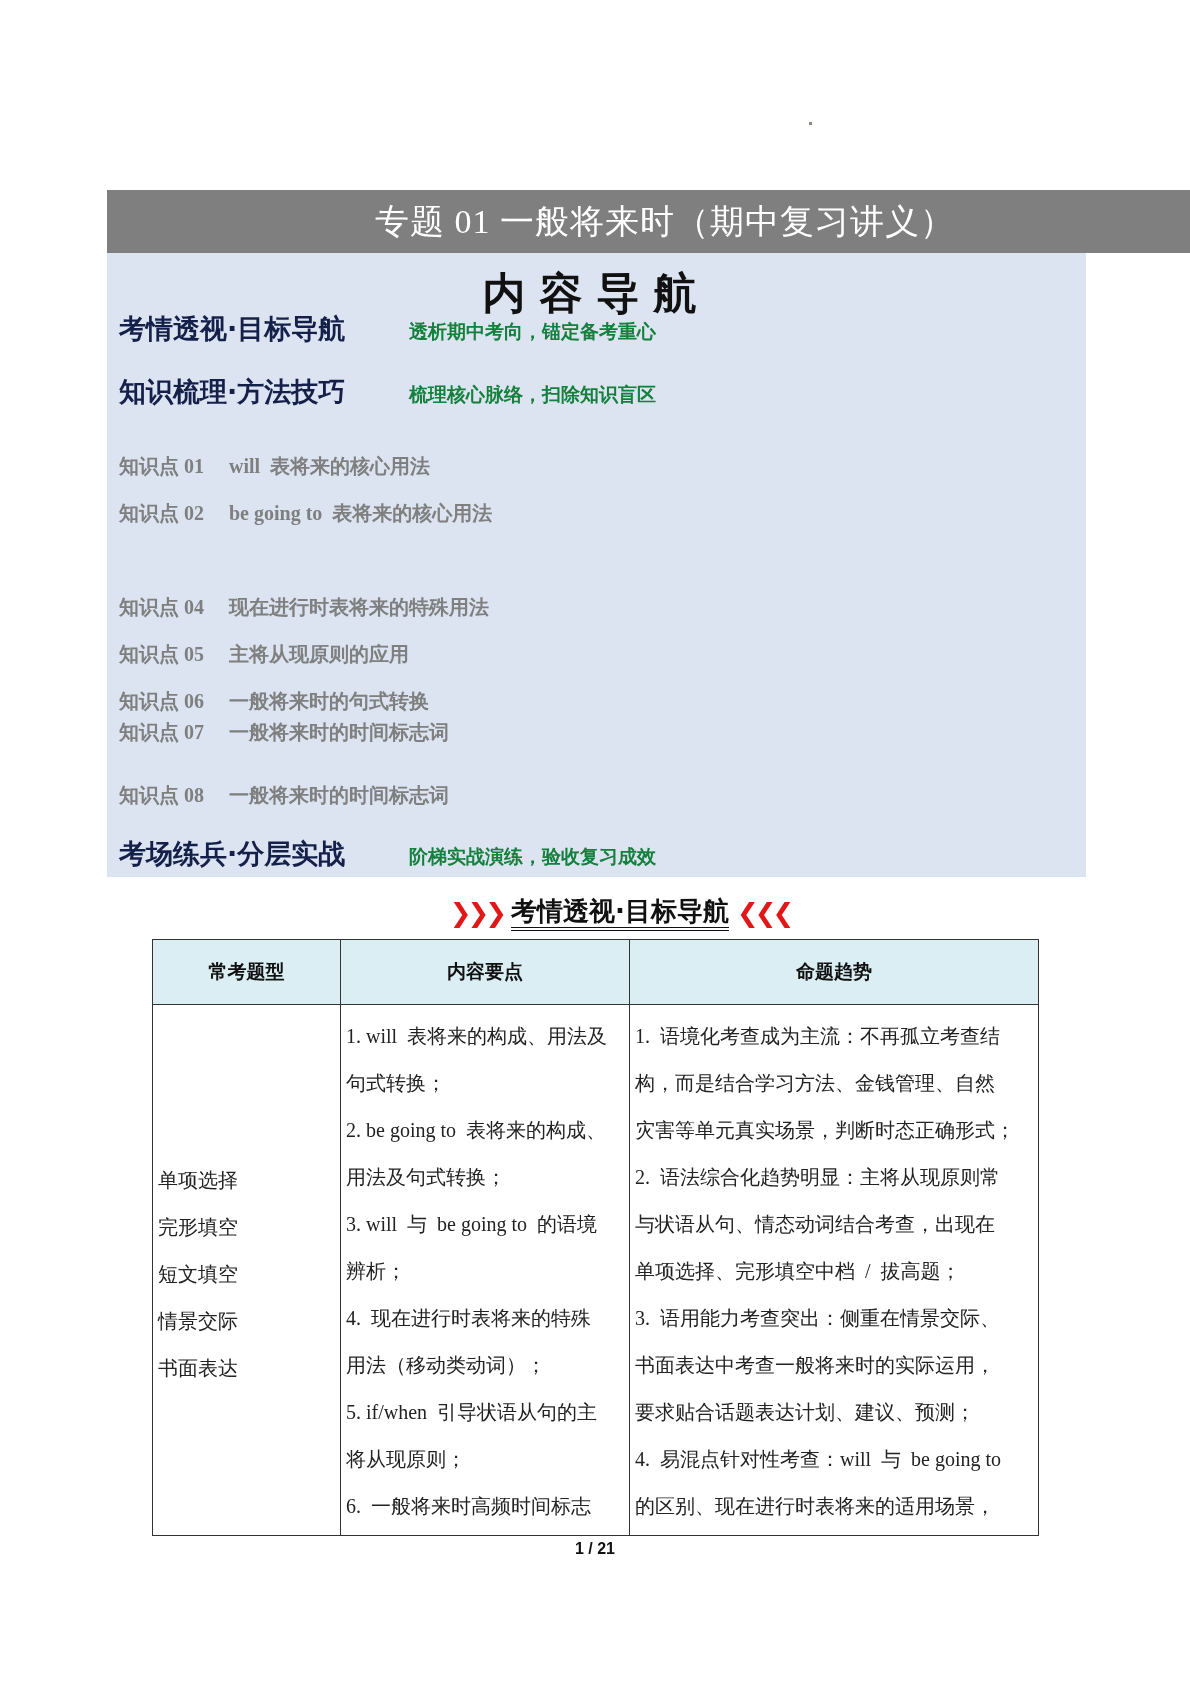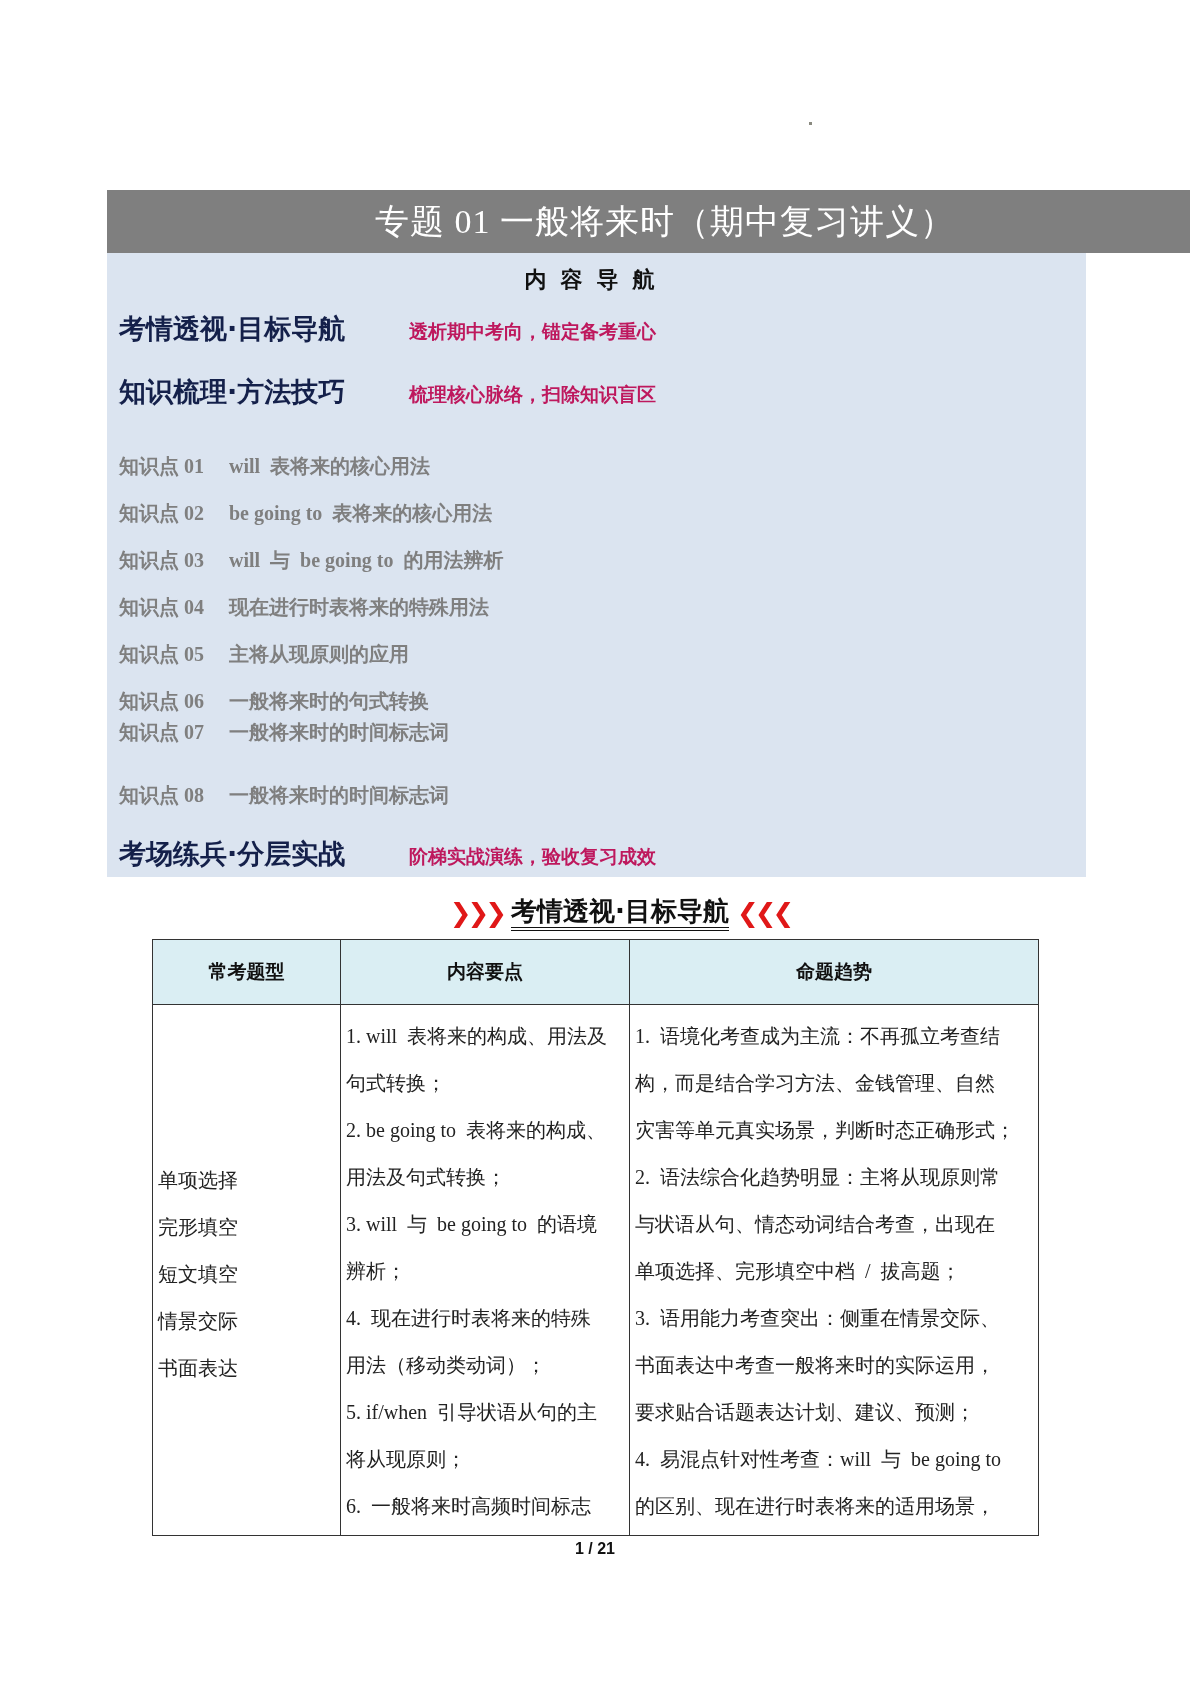--- a/index.html
+++ b/index.html
@@ -7,27 +7,27 @@
          font-family: "Liberation Serif", "DejaVu Serif", serif; color: #222; }
   .dot { position: absolute; left: 809px; top: 122px; width: 3px; height: 3px; background: #8a8a80; }
 
   .title-bar { position: absolute; left: 107px; top: 190px; width: 1116px; height: 63px;
                background: #7f7f7f; color: #ffffff; display: flex; align-items: center; justify-content: center;
                font-size: 34px; letter-spacing: 1px; }
   .title-bar span { font-family: "Liberation Serif", "DejaVu Serif", serif; }
 
   .nav-box { position: absolute; left: 107px; top: 253px; width: 979px; height: 624px; background: #dbe4f0; }
   .nav-heading { position: absolute; left: 0; right: 0; top: 12px; text-align: center;
-                 font-size: 22px; font-weight: bold; letter-spacing: 14px; color: #111; }
+                 font-size: 43px; font-weight: bold; letter-spacing: 14px; color: #111; }
 
   .section-row { position: absolute; left: 12px; display: flex; align-items: baseline; }
   .section-title { font-family: "DejaVu Sans", "Liberation Sans", sans-serif; font-size: 27px; font-weight: bold;
                    color: #14204a; width: 290px; }
   .section-sub { font-family: "DejaVu Sans", "Liberation Sans", sans-serif; font-size: 19px; font-weight: bold;
-                 color: #be185d; text-align: right; }
+                 color: #15803d; text-align: right; }
 
   .kp-row { position: absolute; left: 12px; font-size: 20px; font-weight: bold; color: #7f7f7f; display: flex; }
   .kp-num { width: 110px; }
 
   .banner { position: absolute; left: 440px; top: 893px; height: 40px; width: 360px; display: flex;
             align-items: center; justify-content: center; }
   .chev { color: #e01818; font-size: 26px; font-weight: bold; font-family: "DejaVu Sans", sans-serif; letter-spacing: -4px; }
   .banner-title { font-family: "DejaVu Sans", "Liberation Sans", sans-serif; font-size: 26px; font-weight: bold; color: #111;
                   margin: 0 8px; border-bottom: 4px double #111; padding-bottom: 0px; line-height: 32px; }
 
@@ -64,24 +64,20 @@
     <span class="section-sub">梳理核心脉络，扫除知识盲区</span>
   </div>
 
   <div class="kp-row" style="top:200px;">
     <span class="kp-num">知识点 01</span>
     <span style="white-space:pre;">will  表将来的核心用法</span>
   </div>
   <div class="kp-row" style="top:247px;">
     <span class="kp-num">知识点 02</span>
     <span style="white-space:pre;">be going to  表将来的核心用法</span>
-  </div>
-  <div class="kp-row" style="top:294px;">
-    <span class="kp-num">知识点 03</span>
-    <span style="white-space:pre;">will  与  be going to  的用法辨析</span>
   </div>
   <div class="kp-row" style="top:341px;">
     <span class="kp-num">知识点 04</span>
     <span>现在进行时表将来的特殊用法</span>
   </div>
   <div class="kp-row" style="top:388px;">
     <span class="kp-num">知识点 05</span>
     <span>主将从现原则的应用</span>
   </div>
   <div class="kp-row" style="top:435px;">

